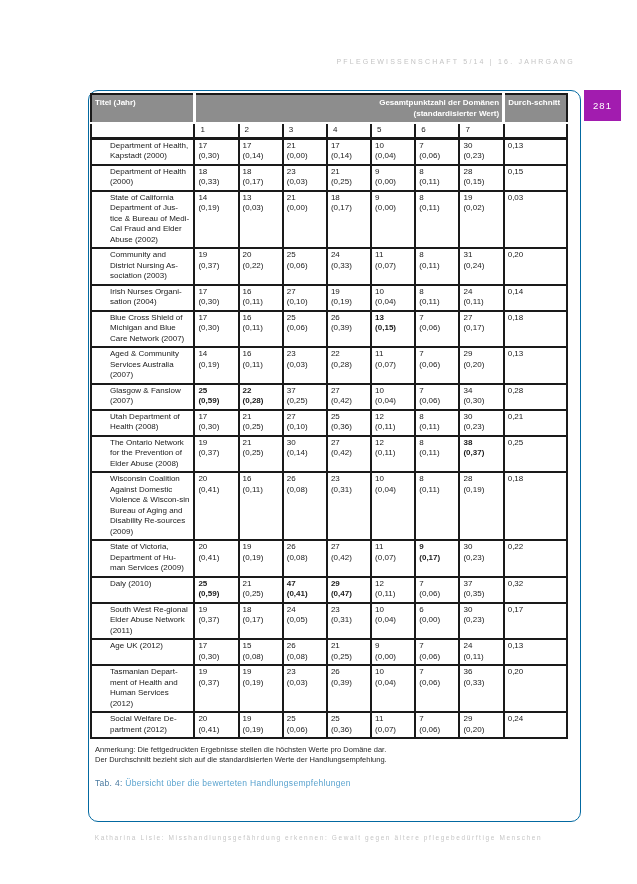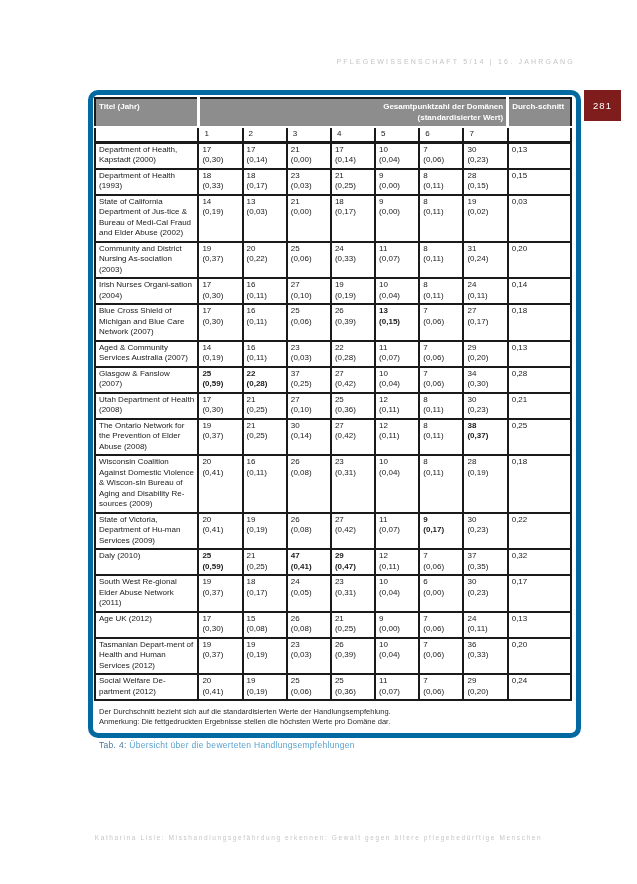--- a/index.html
+++ b/index.html
@@ -1,36 +1,36 @@
 <!DOCTYPE html>
 <html><head>
 <meta charset="utf-8">
 <style>
   html,body{margin:0;padding:0;background:#fff;}
   .page{position:relative;width:637px;height:884px;background:#ffffff;overflow:hidden;
         font-family:"Liberation Sans","DejaVu Sans",sans-serif;color:#1a1a1a;}
   .journal-header{position:absolute;top:58px;right:62px;font-size:7px;letter-spacing:2.2px;
         color:#c4c4c4;white-space:nowrap;}
-  .page-badge{position:absolute;left:584px;top:90px;width:37px;height:31px;background:#7f1d1d;
+  .page-badge{position:absolute;left:584px;top:90px;width:37px;height:31px;background:#a21caf;
         color:#fff;font-size:9.5px;letter-spacing:1px;display:flex;align-items:center;justify-content:center;}
-  .content-box{position:absolute;left:88px;top:90px;width:493px;height:648px;
-        border:5px solid #0369a1;border-radius:10px;box-sizing:border-box;}
+  .content-box{position:absolute;left:88px;top:90px;width:493px;height:732px;
+        border:1px solid #0369a1;border-radius:10px;box-sizing:border-box;}
   .tablewrap{margin:2px 0 0 1px;width:478px;}
   table.results{border-collapse:collapse;table-layout:fixed;width:478px;
         font-size:8px;line-height:10.5px;border:2px solid #1a1a1a;}
   td{vertical-align:top;box-sizing:border-box;}
   td.band{background:#8d8d8d;color:#fff;font-weight:bold;border:0;
         border-right:3px solid #fff;border-bottom:2px solid #fff;padding:3px 3px;height:26px;}
   td.band.group{text-align:right;}
   td.band.avgh{border-right:0;}
   .bline{display:block;}
   tr.num-row td{border:2px solid #1a1a1a;border-top:0;border-bottom:3px solid #1a1a1a;
         padding:1px 2px 1px 5px;background:#fff;}
   td.cell,td.label,td.avgc{border:2px solid #1a1a1a;padding:1px 3px 2px 3px;background:#fff;}
-  td.label{padding-left:3px;}
+  td.label{padding-left:18px;}
   tr.summary td{border-top:3px solid #1a1a1a;}
   tr.summary td.label{font-weight:bold;}
   .bold{font-weight:bold;}
   .note{margin:6px 0 0 6px;font-size:7.5px;line-height:10px;color:#2a2a2a;}
   .caption{margin:13px 0 0 6px;font-size:8.5px;letter-spacing:0.3px;}
   .cap-label{color:#4a7aa0;}
   .cap-text{color:#5aa3cf;}
   .footer{position:absolute;top:834px;left:58px;width:521px;text-align:center;
         font-size:6.5px;letter-spacing:1.6px;color:#c6c6c6;white-space:nowrap;}
 </style>
@@ -107,21 +107,21 @@
                 <div>7</div>
                 <div>(0,06)</div>
               </td>
               <td class="cell">
                 <div>30</div>
                 <div>(0,23)</div>
               </td>
               <td class="avgc">0,13</td>
             </tr>
             <tr>
-              <td class="label">Department of Health (1993)</td>
+              <td class="label">Department of Health (2000)</td>
               <td class="cell">
                 <div>18</div>
                 <div>(0,33)</div>
               </td>
               <td class="cell">
                 <div>18</div>
                 <div>(0,17)</div>
               </td>
               <td class="cell">
                 <div>23</div>
@@ -623,22 +623,22 @@
                 <div>29</div>
                 <div>(0,20)</div>
               </td>
               <td class="avgc">0,24</td>
             </tr>
           </tbody>
       </table>
     </div>
 
     <div class="note">
+      <div>Anmerkung: Die fettgedruckten Ergebnisse stellen die höchsten Werte pro Domäne dar.</div>
       <div>Der Durchschnitt bezieht sich auf die standardisierten Werte der Handlungsempfehlung.</div>
-      <div>Anmerkung: Die fettgedruckten Ergebnisse stellen die höchsten Werte pro Domäne dar.</div>
     </div>
 
     <div class="caption">
       <span class="cap-label">Tab. 4:</span>
       <span class="cap-text">Übersicht über die bewerteten Handlungsempfehlungen</span>
     </div>
   </div>
 
   <div class="footer">Katharina Lisle: Misshandlungsgefährdung erkennen: Gewalt gegen ältere pflegebedürftige Menschen</div>
 

